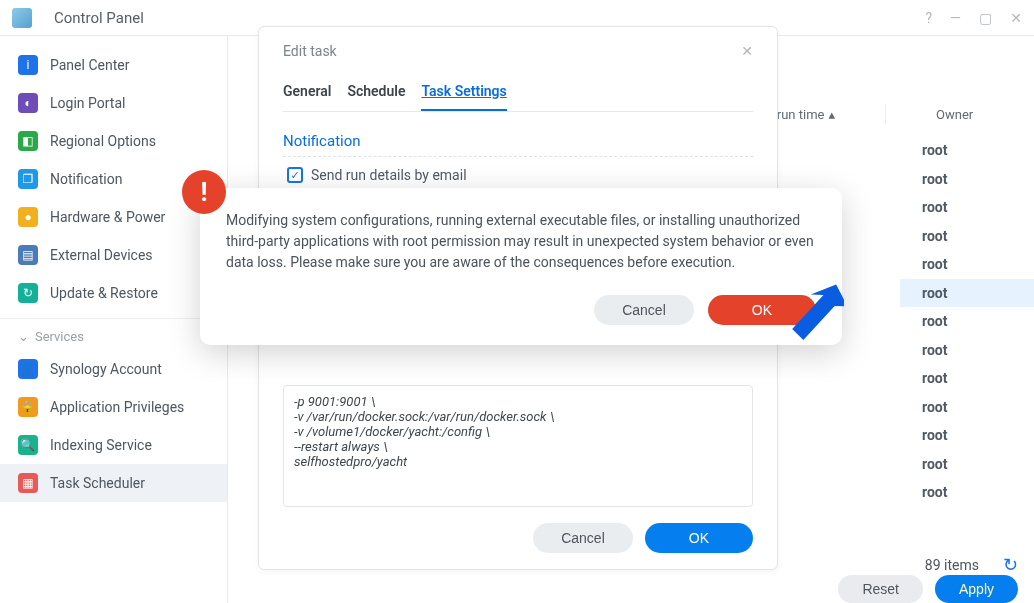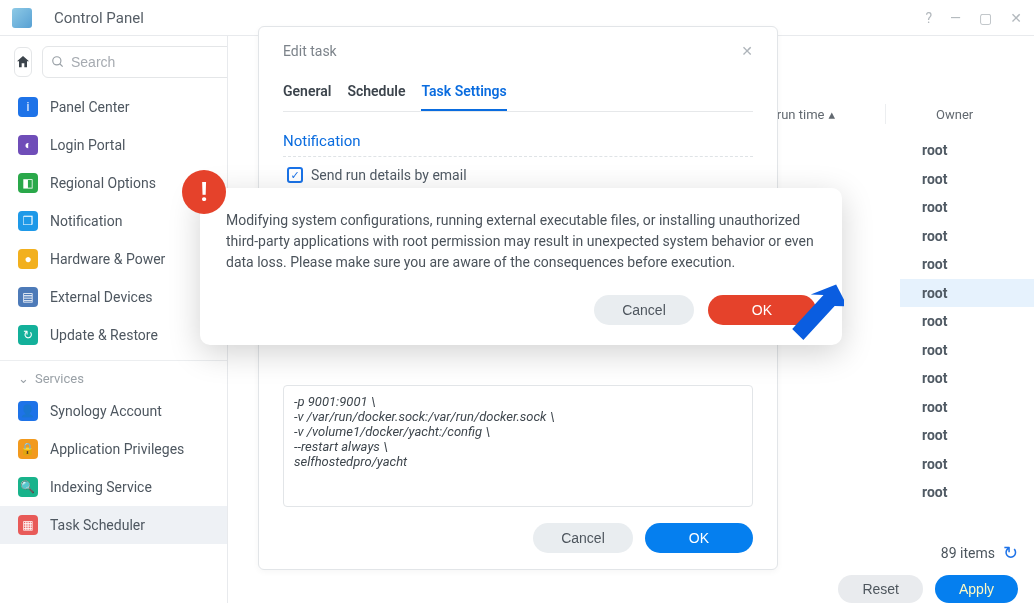--- a/index.html
+++ b/index.html
@@ -114,25 +114,25 @@
       position: absolute;
       right: 0;
       top: 100px;
       width: 134px;
     }
     .owner-row { height: 28.5px; padding-left: 22px; display:flex; align-items:center; font-size: 14px; color: #505a64; font-weight: bold; }
     .owner-row.selected { background: #e6f2fd; }
 
     .footer-bar {
       position: absolute;
-      bottom: 40px;
+      bottom: 28px;
       right: 16px;
       display: flex;
       align-items: center;
-      gap: 8px;
+      gap: 24px;
       color: #4c555d;
       font-size: 14px;
     }
     .refresh-icon { color: #1e73e8; font-size: 18px; cursor:pointer; }
 
     .app-footer {
       position: absolute;
       bottom: 0;
       right: 16px;
       display: flex; gap: 12px;
@@ -158,21 +158,21 @@
       border: 1px solid #e2e5e8;
       border-radius: 6px;
       box-shadow: 0 2px 6px rgba(0,0,0,0.04);
       padding: 16px 24px;
       display: flex;
       flex-direction: column;
     }
     .dlg-titlebar { display: flex; align-items: center; justify-content: space-between; color: #7c838a; margin-bottom: 18px; }
     .dlg-tabs { display: flex; gap: 16px; border-bottom: 1px solid #e6e8ea; margin-bottom: 14px; }
     .dlg-tab { padding: 6px 0 10px 0; font-weight: 600; color: #3c444c; cursor: pointer; }
-    .dlg-tab.active { color: #0a6cdf; border-bottom: 2px solid #0a6cdf; }
+    .dlg-tab.active { color: #0a6cdf; border-bottom: 2px solid #0a6cdf; text-decoration: underline; }
     .grp-title { color: #0a6cdf; font-size: 15px; padding: 6px 0; border-bottom: 1px dashed #dfe3e6; margin-bottom: 10px; }
     .chk-row { display: flex; align-items: center; gap: 8px; margin-left: 4px; margin-bottom: 12px; }
     .chk {
       width: 16px; height: 16px; border: 2px solid #1a73e8; border-radius: 3px;
       display: flex; align-items: center; justify-content: center;
       color: #1a73e8; font-size: 11px;
     }
     .script-box {
       flex: 1;
       border: 1px solid #e2e5e8;
@@ -243,34 +243,20 @@
   <div class="titlebar-actions">
     <span>?</span>
     <span>—</span>
     <span>▢</span>
     <span>✕</span>
   </div>
 </div>
 
 <div class="app">
   <div class="sidebar">
-    <div class="sidebar-top">
-      <div class="home-btn">
-        <svg width="16" height="16" viewBox="0 0 24 24" fill="#3c444c">
-            <path d="M12 3l9 8h-3v9h-4v-6H10v6H6v-9H3z"></path>
-          </svg>
-      </div>
-      <div class="search-wrap">
-        <svg width="14" height="14" viewBox="0 0 24 24" fill="none" stroke="#9aa1a7" stroke-width="2">
-            <circle cx="10" cy="10" r="7"></circle>
-            <line x1="20" y1="20" x2="15" y2="15"></line>
-          </svg>
-        <input type="text" placeholder="Search" style="">
-      </div>
-    </div>
 
     <div class="nav-item">
       <span class="nav-icon" style="background:#1e73e8">i</span>
       <span>Panel Center</span>
     </div>
     <div class="nav-item">
       <span class="nav-icon" style="background:#6f4db8">◐</span>
       <span>Login Portal</span>
     </div>
     <div class="nav-item">

